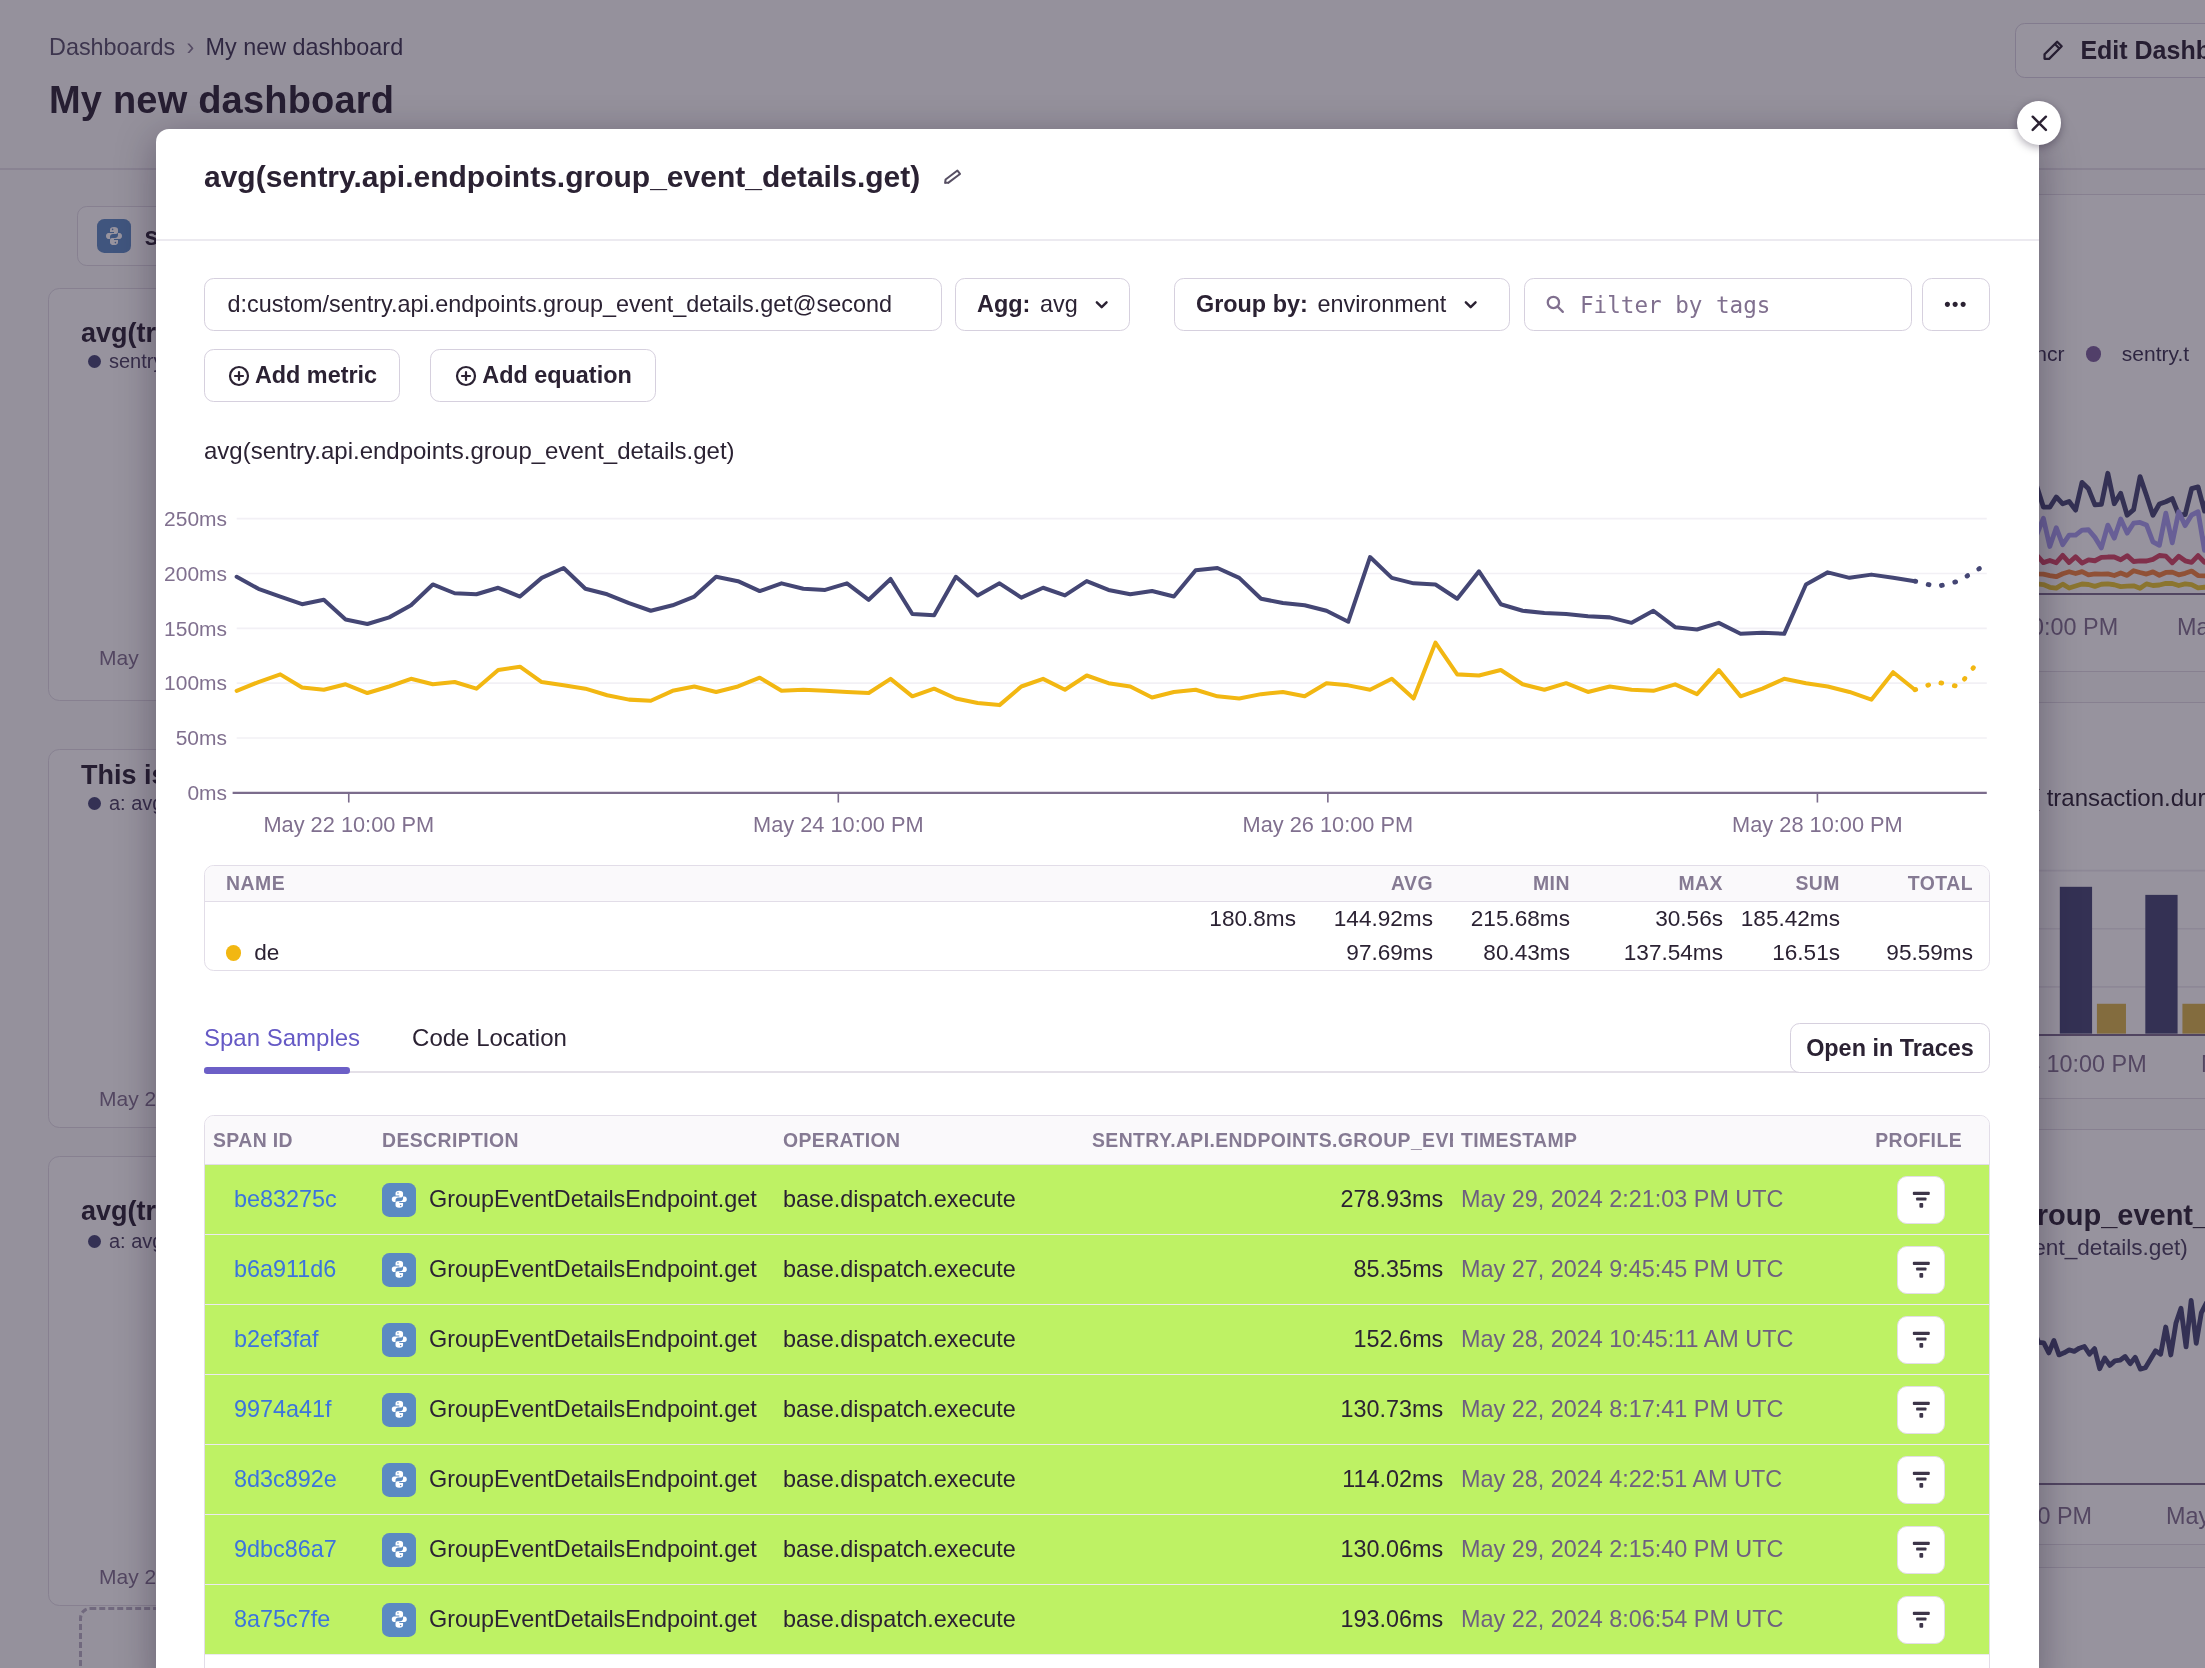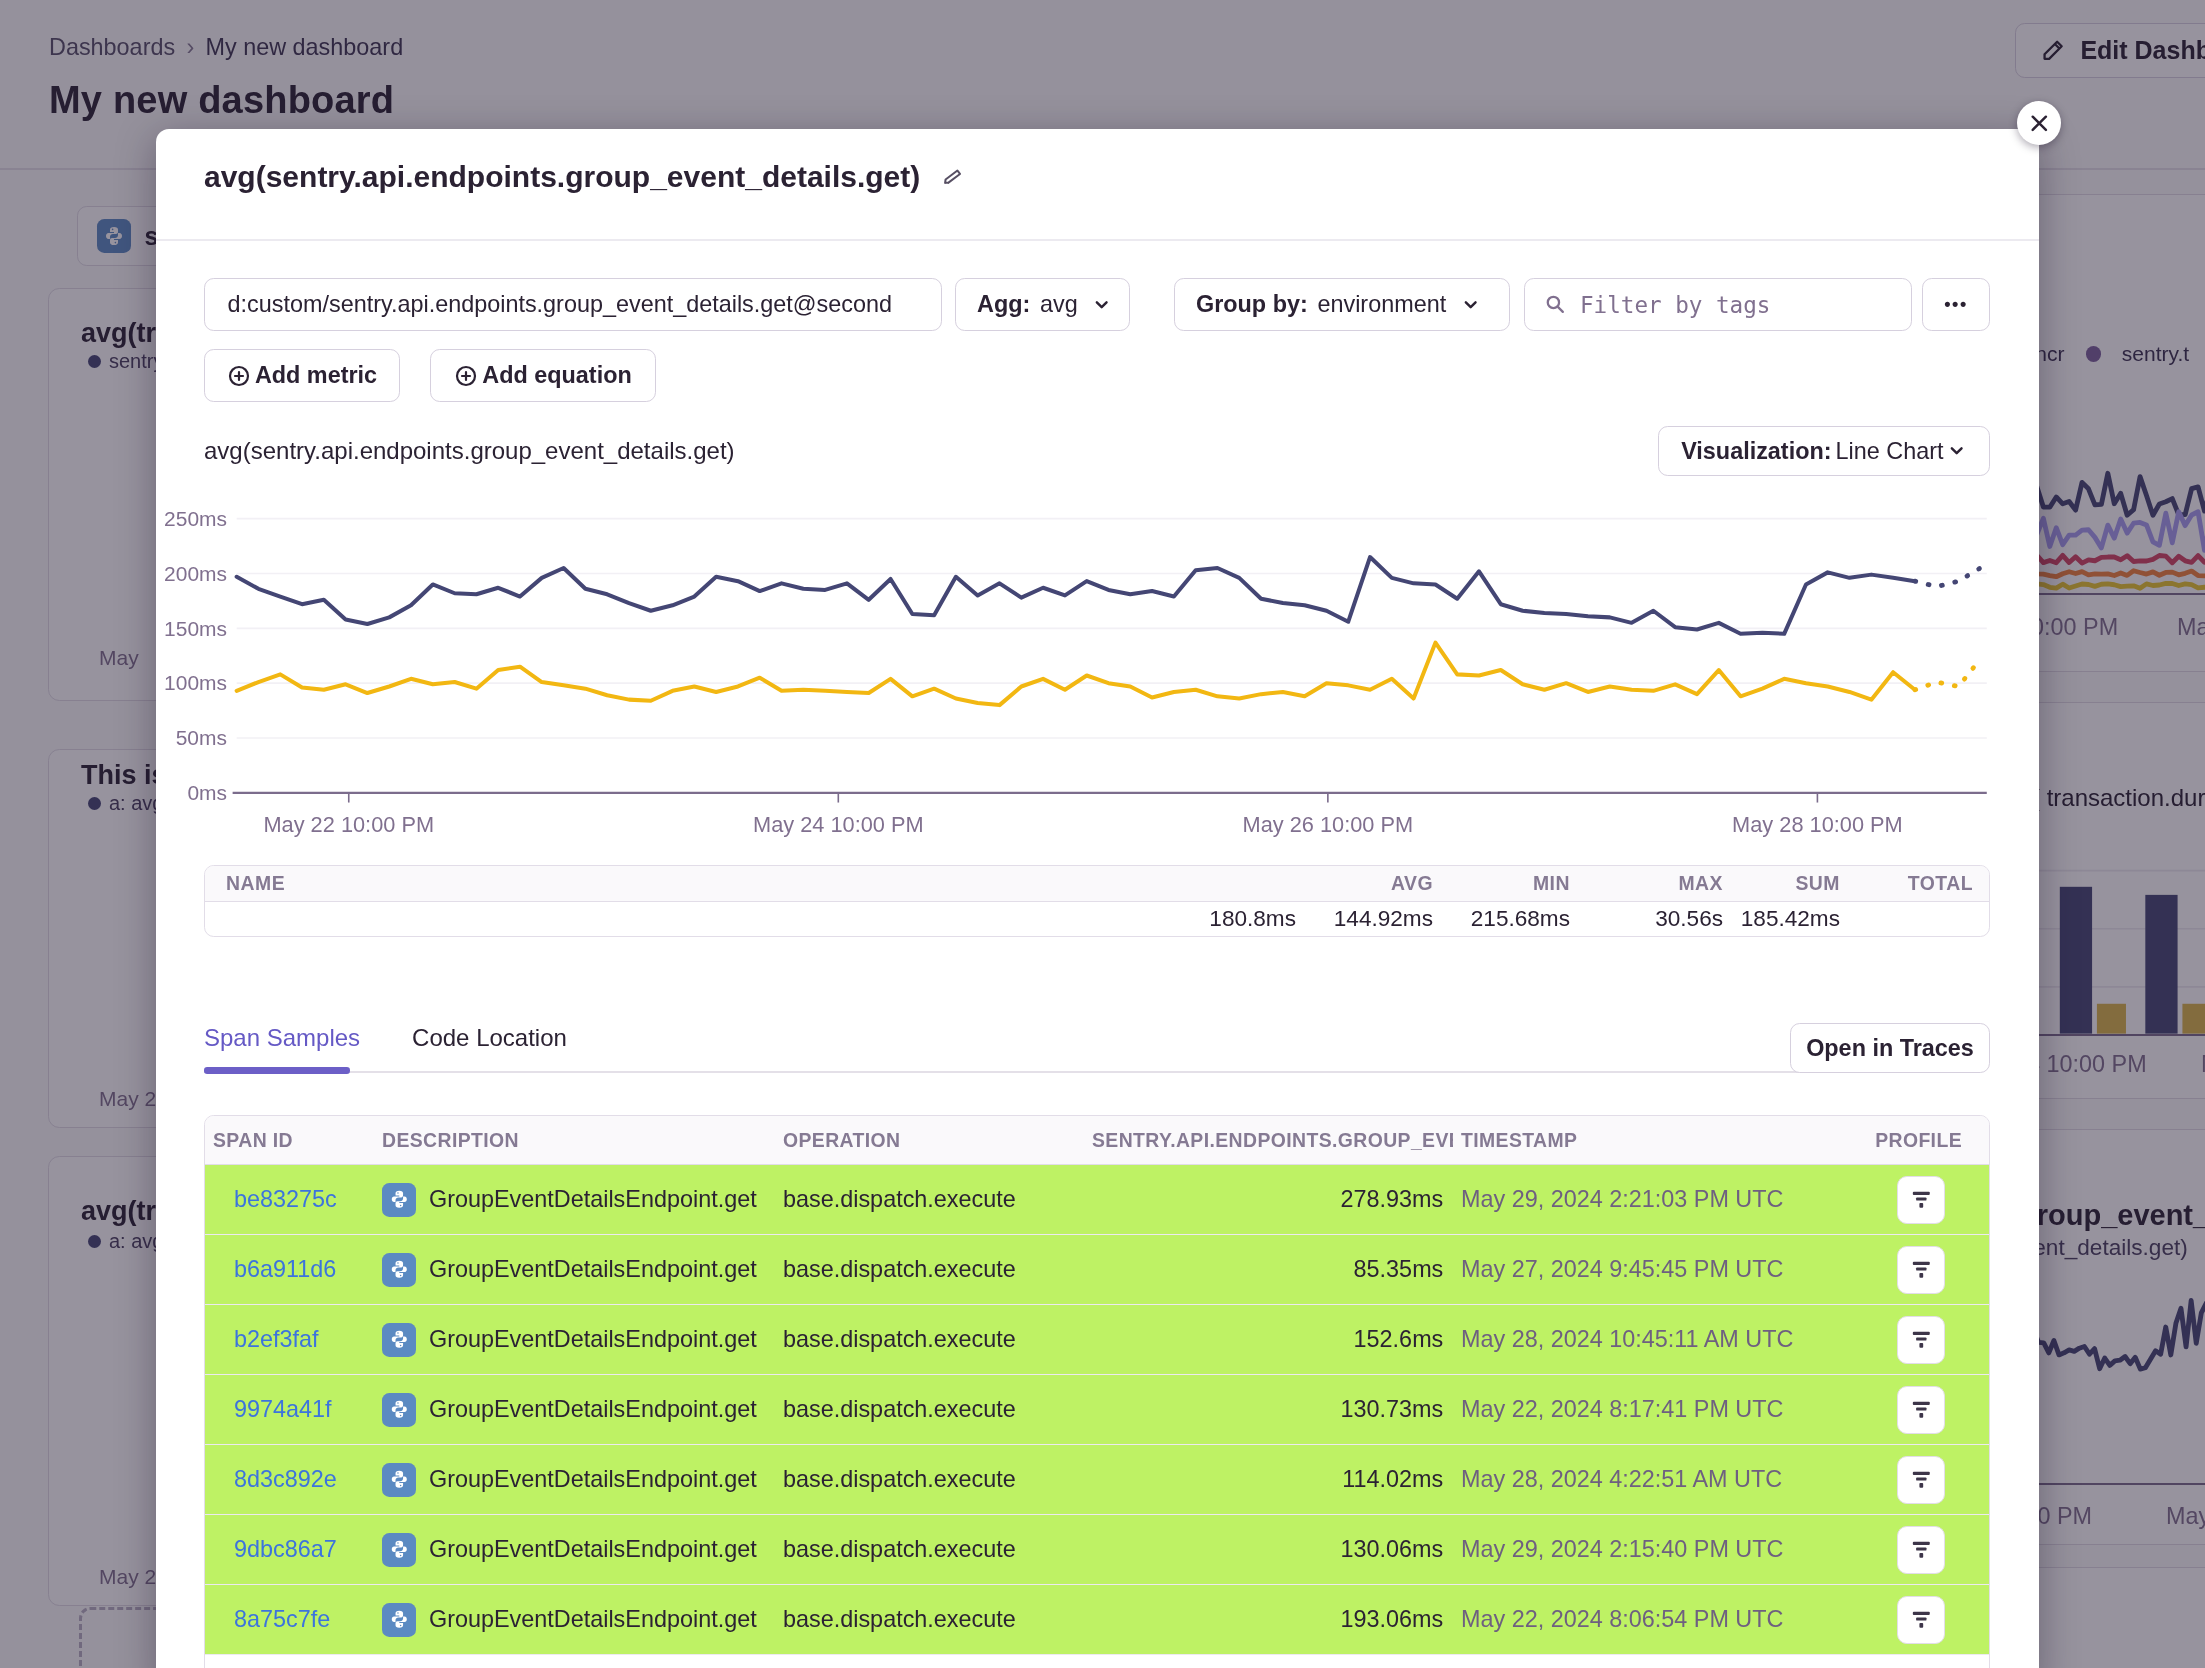--- a/index.html
+++ b/index.html
@@ -270,27 +270,20 @@
     </div>
     <div class="btn add-btn" style="left:274px;width:226px;">
       <svg width="24" height="24" viewBox="0 0 24 24" fill="none" stroke="#2b2233" stroke-width="2.2" stroke-linecap="round">
           <circle cx="12" cy="12" r="9"></circle>
           <path d="M12 8v8M8 12h8"></path>
         </svg>
       <span>Add equation</span>
     </div>
 
     <div class="chart-title">avg(sentry.api.endpoints.group_event_details.get)</div>
-    <div class="btn viz">
-      <span style="font-weight:700;">Visualization:</span>
-      <span style="font-weight:400;">Line Chart</span>
-      <svg width="19.4" height="19.4" viewBox="0 0 24 24" fill="none" stroke="#2b2233" stroke-width="3" stroke-linecap="round" stroke-linejoin="round">
-          <path d="M6 9l6 6 6-6"></path>
-        </svg>
-    </div>
 
     <svg id="modal-chart" class="abs" style="left:0;top:371px;" width="1834" height="347" viewBox="0 0 2274 430">
         <text x="88" y="372" text-anchor="end" font-size="26" fill="#80708f">0ms</text>
         <line x1="100" y1="295" x2="2270" y2="295" stroke="#f2f0f5" stroke-width="2"></line>
         <text x="88" y="304" text-anchor="end" font-size="26" fill="#80708f">50ms</text>
         <line x1="100" y1="227" x2="2270" y2="227" stroke="#f2f0f5" stroke-width="2"></line>
         <text x="88" y="236" text-anchor="end" font-size="26" fill="#80708f">100ms</text>
         <line x1="100" y1="158.99999999999997" x2="2270" y2="158.99999999999997" stroke="#f2f0f5" stroke-width="2"></line>
         <text x="88" y="167.99999999999997" text-anchor="end" font-size="26" fill="#80708f">150ms</text>
         <line x1="100" y1="91" x2="2270" y2="91" stroke="#f2f0f5" stroke-width="2"></line>
@@ -322,20 +315,31 @@
           <div class="sum-cell">TOTAL</div>
         </div>
       <div id="summary-rows">
           <div class="sum-grid sum-row">
             <div class="sum-cell">180.8ms</div>
             <div class="sum-cell">144.92ms</div>
             <div class="sum-cell">215.68ms</div>
             <div class="sum-cell">30.56s</div>
             <div class="sum-cell">185.42ms</div>
           </div>
+          <div class="sum-grid sum-row">
+            <div class="sum-name">
+              <span class="dot" style="background:#f2b712"></span>
+              <span>de</span>
+            </div>
+            <div class="sum-cell">97.69ms</div>
+            <div class="sum-cell">80.43ms</div>
+            <div class="sum-cell">137.54ms</div>
+            <div class="sum-cell">16.51s</div>
+            <div class="sum-cell">95.59ms</div>
+          </div>
         </div>
     </div>
 
     <div class="tabs">
       <span class="tab active">Span Samples</span>
       <span class="tab">Code Location</span>
     </div>
     <div class="tab-track"></div>
     <div class="tab-underline"></div>
     <div class="btn traces-btn">

